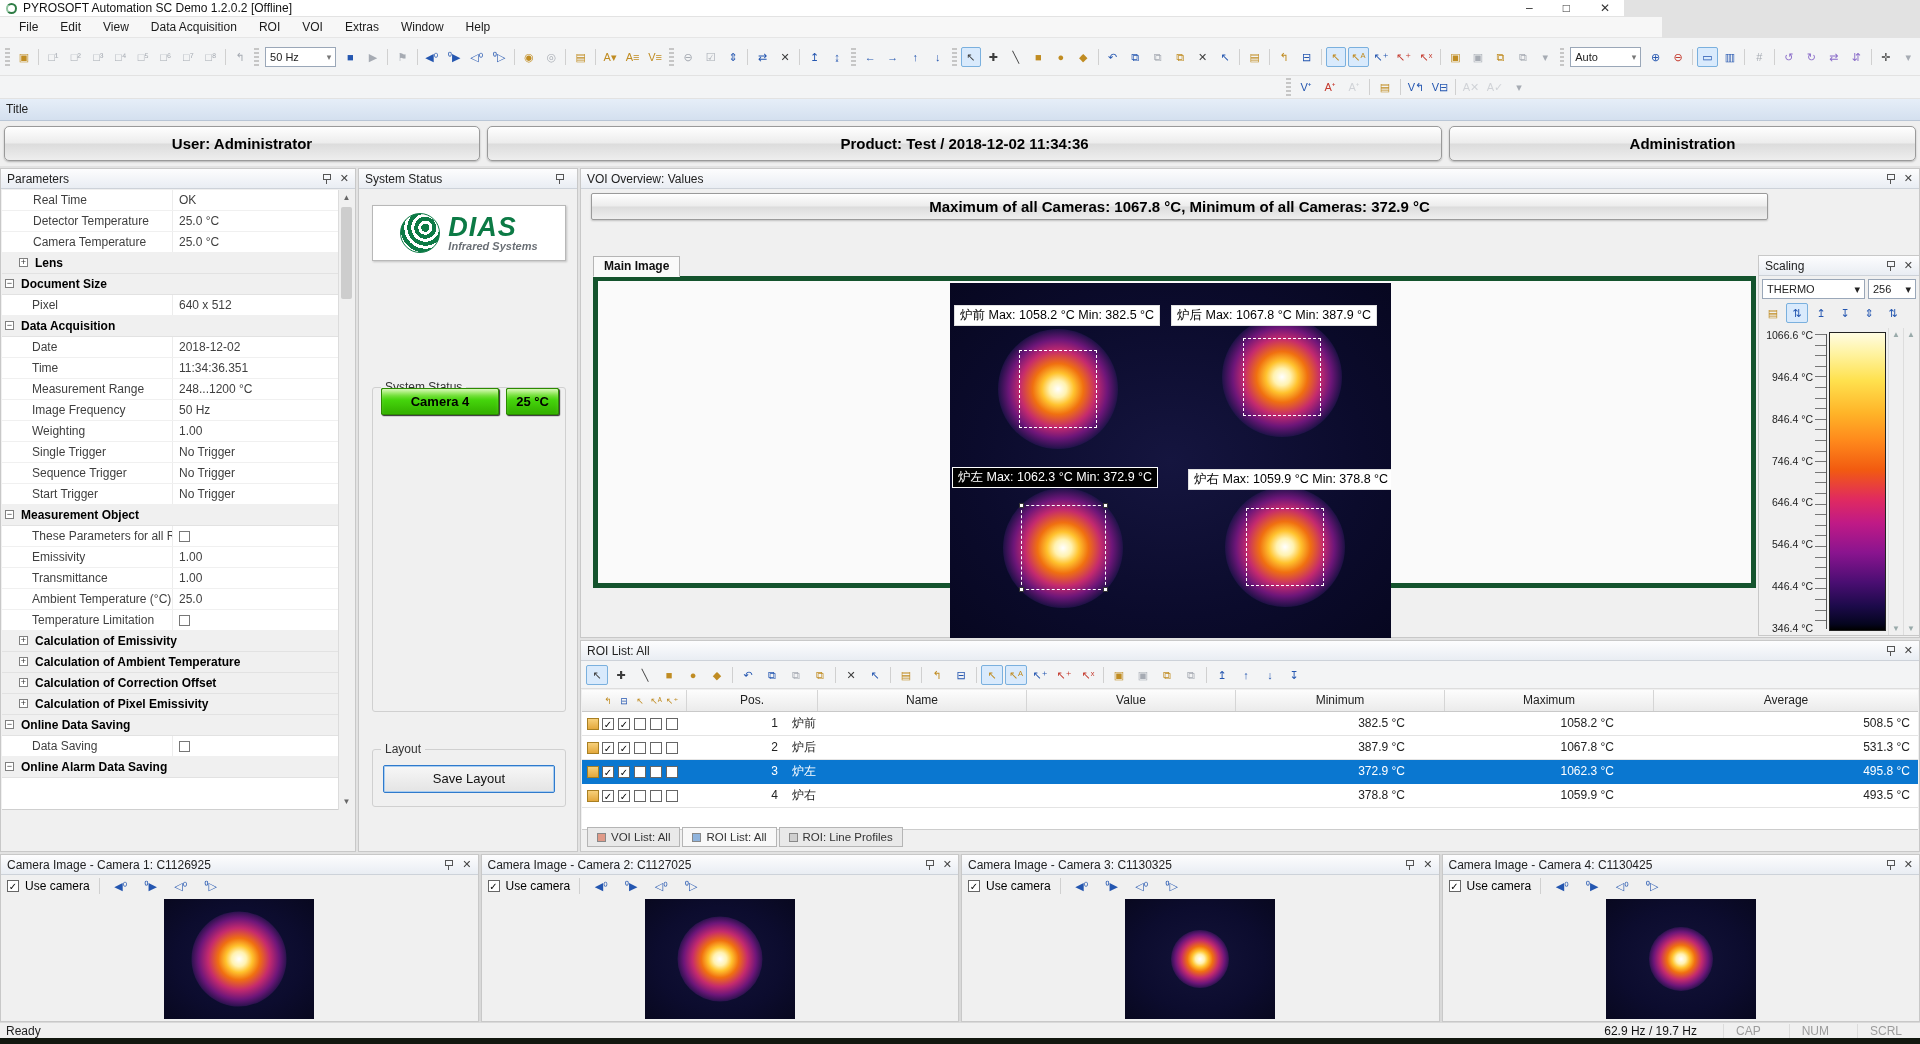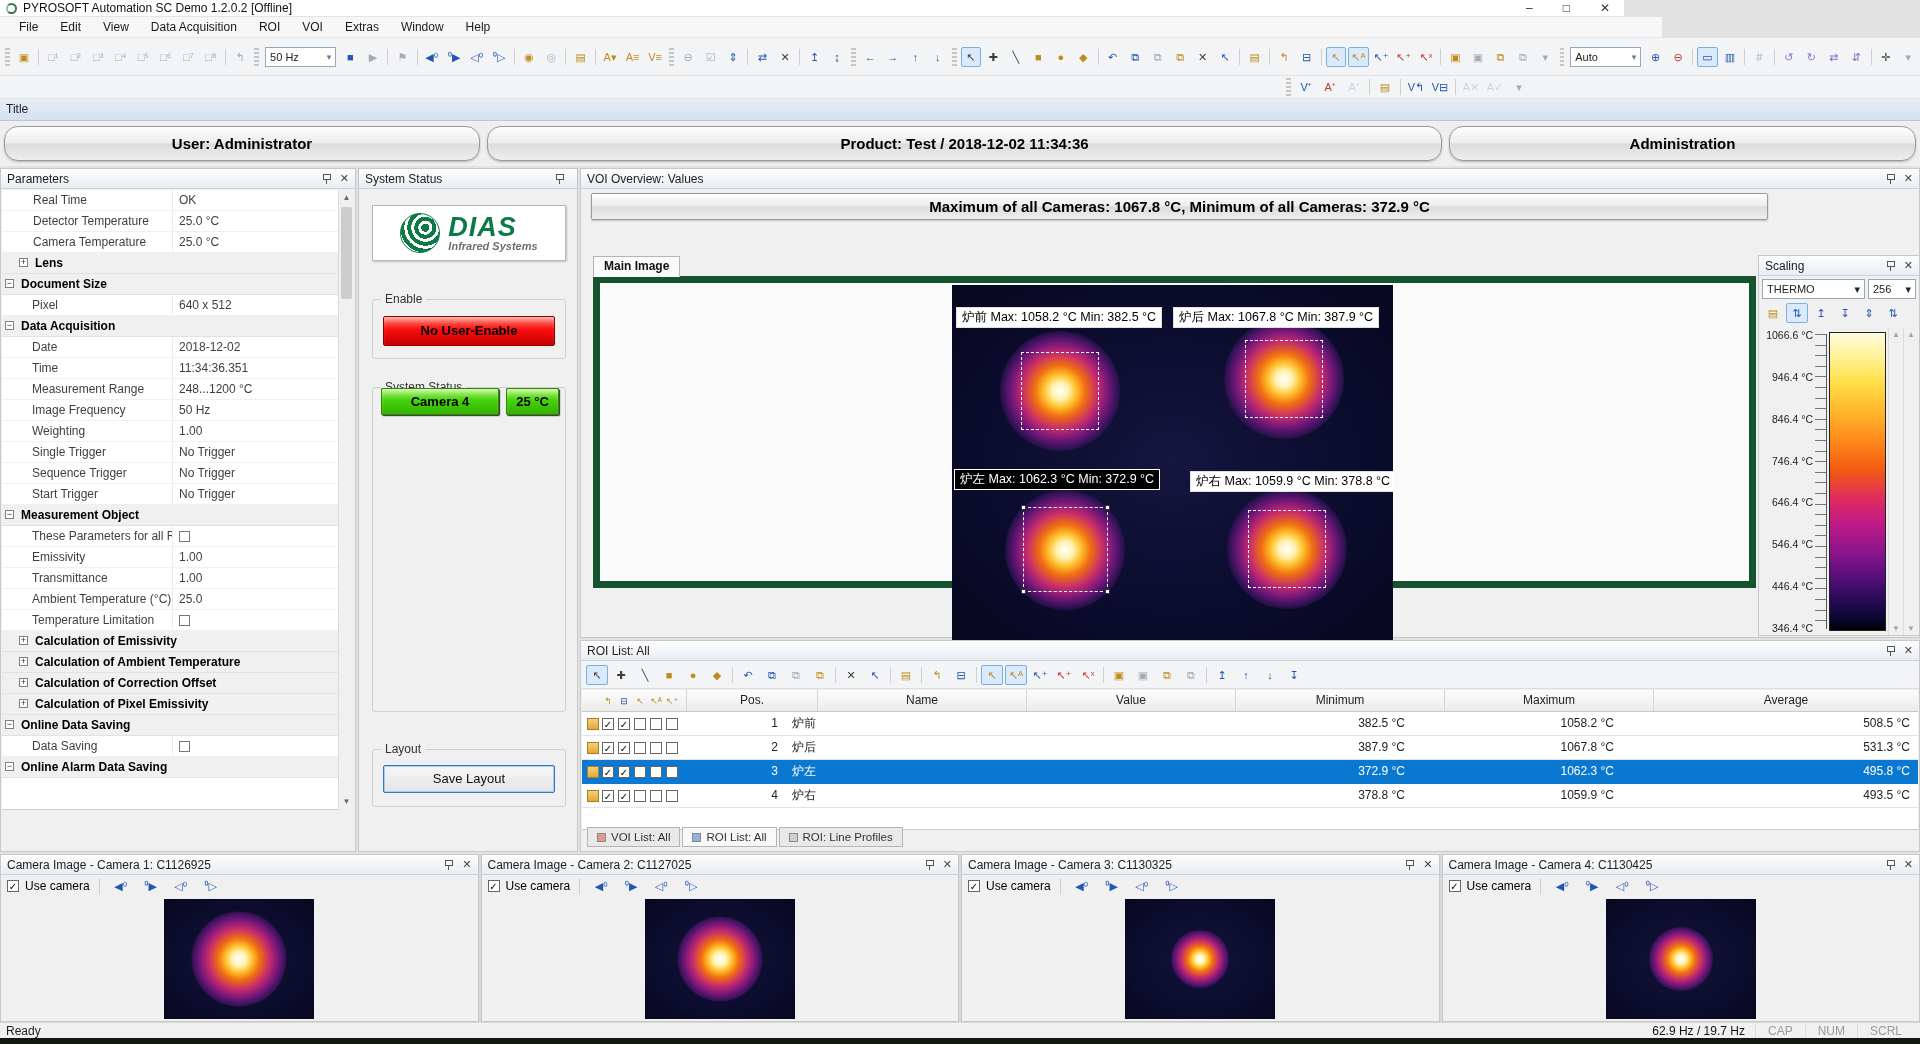--- a/index.html
+++ b/index.html
@@ -26,21 +26,21 @@
   .act{background:#d9eafc;border:1px solid #7ab0de;border-radius:2px}
   .dis{opacity:.45}
   .tsep { width:1px; height:16px; background:#d0d0d0; margin:0 3px; align-self:center; }
   .tgrip { width:5px; height:18px; margin:0 3px; background:repeating-linear-gradient(to bottom,#c6c6c6 0 2px,transparent 2px 4px); }
   .tcombo { display:inline-flex; align-items:center; justify-content:space-between; width:76px; height:20px; background:#fff; border:1px solid #9aa7b8; padding:0 4px; margin:0 3px; font-size:11px; color:#222;}
   .tcombo .dd { color:#777; font-size:9px; }
 
   .titlestrip { position:absolute; left:0; top:99px; width:1920px; height:22px; background:linear-gradient(#e6eef8,#d4e0ef); border-bottom:1px solid #b9c6d6; line-height:21px; padding-left:6px; color:#222; }
 
   .headerbtns { position:absolute; left:0; top:121px; width:1920px; height:45px; background:#efefef; }
-  .bigbtn { position:absolute; top:5px; height:35px; background:linear-gradient(#ffffff,#ececec 48%,#dcdcdc 52%,#eeeeee); border:1px solid #9a9a9a; border-radius:14px; box-shadow:0 1px 2px rgba(0,0,0,.25); font-weight:bold; font-size:15px; color:#000; text-align:center; line-height:33px; }
+  .bigbtn { position:absolute; top:5px; height:35px; background:linear-gradient(#ffffff,#ececec 48%,#dcdcdc 52%,#eeeeee); border:1px solid #9a9a9a; border-radius:5px; box-shadow:0 1px 2px rgba(0,0,0,.25); font-weight:bold; font-size:15px; color:#000; text-align:center; line-height:33px; }
   #btn-user { left:4px; width:476px; }
   #btn-product { left:487px; width:955px; }
   #btn-admin { left:1449px; width:467px; }
 
   
   .panel { position:absolute; background:#f0f0f0; border:1px solid #c8c8c8; }
   .phead { height:20px; background:linear-gradient(#fdfdfe,#e9edf3); border-bottom:1px solid #cdd2d9; display:flex; align-items:center; padding:0 4px 0 6px; font-size:12px; color:#222; }
   .phead .sp { flex:1; }
   .pin { width:11px; height:12px; position:relative; margin-right:8px; }
   .pin::before{content:"";position:absolute;left:2px;top:1px;width:6px;height:4px;border:1px solid #555;}
@@ -82,21 +82,21 @@
   .btn-grn { background:linear-gradient(#a9f06a,#45d40c 45%,#35b400 92%); border:1px solid #2c8b00; }
   .btn-wht { background:linear-gradient(#ffffff,#ececec 48%,#dddddd); border:1px solid #9a9a9a; }
   .srow .left { width:118px; } .srow .right { width:53px; }
   #grp-layout { top:580px; width:194px; height:58px; }
   .btn-save { position:absolute; left:10px; top:15px; width:172px; height:28px; background:linear-gradient(#f7f7f7,#e4e4e4); border:1px solid #2f7acc; box-shadow:0 0 0 1px #a9cdf0 inset; border-radius:2px; font-size:13px; color:#111; text-align:center; line-height:26px; }
 
   
   #voipanel { left:580px; top:168px; width:1340px; height:470px; }
   .banner { position:absolute; left:10px; top:24px; width:1177px; height:27px; background:linear-gradient(#ffffff,#ececec 48%,#dcdcdc 52%,#eeeeee); border:1px solid #9a9a9a; border-radius:2px; box-shadow:0 1px 2px rgba(0,0,0,.2); font-weight:bold; font-size:15px; color:#000; text-align:center; line-height:25px; }
   .mtab { position:absolute; left:12px; top:87px; height:21px; padding:0 10px; background:#fafafa; border:1px solid #b5b5b5; border-bottom:1px solid #fafafa; font-weight:bold; font-size:12px; line-height:19px; color:#111; z-index:2;}
-  .imgarea { position:absolute; left:12px; top:107px; width:1163px; height:312px; background:#fafafa; border:7px solid #14532d;padding-left:44px; }
+  .imgarea { position:absolute; left:12px; top:107px; width:1163px; height:312px; background:#fafafa; border:5px solid #14532d;padding-left:44px; }
   .thermal { position:absolute; left:352px; top:2px; width:441px; height:355px; background:radial-gradient(ellipse at center, #15153f 0%, #0b0b2c 62%, #070720 100%); overflow:hidden; }
   .tspot { position:absolute; width:120px; height:120px; border-radius:50%;
     background:radial-gradient(circle, #ffffff 0%, #fff2b0 10%, #ffc22e 19%, #f07010 30%, #c42a6e 45%, #6e1679 58%, rgba(30,20,80,.55) 72%, rgba(12,12,46,0) 82%); }
   .ts-1{left:48px; top:46px;} .ts-2{left:272px; top:34px;} .ts-3{left:53px; top:205px;} .ts-4{left:275px; top:204px;}
   .vbox { position:absolute; border:1px dashed #fff; }
   .vb-1{left:69px; top:67px; width:78px; height:78px;}
   .vb-2{left:293px; top:55px; width:78px; height:78px;}
   .vb-3{left:71px; top:222px; width:85px; height:85px;}
   .vb-4{left:296px; top:225px; width:78px; height:78px;}
   .hdl { position:absolute; width:5px; height:5px; background:#fff; border:1px solid #333; }
@@ -150,21 +150,21 @@
   .camctl { display:flex; align-items:center; height:22px; padding-left:6px; gap:6px; }
   .camctl .cbx { margin:0; }
   .camctl .lbl { font-size:12px; color:#000000; }
   .camimg { position:absolute; left:50%; transform:translateX(-50%); top:44px; width:150px; height:120px; background:radial-gradient(ellipse at center,#131339 0%,#0c0c2e 60%,#08081f 100%); overflow:hidden;}
   .cspot { position:absolute; left:50%; top:50%; transform:translate(-50%,-50%); border-radius:50%;
     background:radial-gradient(circle, #ffffff 0%, #fff2b0 11%, #ffc22e 20%, #f07010 31%, #c42a6e 46%, #6e1679 60%, rgba(30,20,80,.5) 74%, rgba(12,12,46,0) 84%); }
   .sp-1{width:95px;height:95px}.sp-2{width:85px;height:85px}.sp-3{width:58px;height:58px}.sp-4{width:64px;height:64px}
 
   
   #statusbar { position:absolute; left:0; top:1022px; width:1920px; height:22px; background:#f0f0f0; border-top:1px solid #d9d9d9; display:flex; align-items:flex-start; padding:1px 6px 0; font-size:12px; color:#222;}
-  #statusbar .right { margin-left:auto; display:flex; align-items:center; gap:0; }
+  #statusbar .right { margin-left:auto; display:flex; align-items:center; gap:16px; }
   .scell { padding:0 12px; border-left:1px solid #dcdcdc; color:#9b9b9b; }
   .rate { padding-right:10px; color:#111; }
   .bottomstrip { position:absolute; left:0; top:1038px; width:1920px; height:6px; background:#12170f; }
 </style>
 </head>
 <body>
 
 <div class="titlebar">
   <span class="appico"></span>
   <span class="ttl">PYROSOFT Automation SC Demo 1.2.0.2  [Offline]</span>
@@ -697,24 +697,20 @@
     <span>System Status</span>
     <span class="sp"></span>
     <span class="pin"></span>
   </div>
   <div class="dias-card">
     <span class="dias-mark"></span>
     <span class="dias-text">
       <div class="brand">DIAS</div>
       <div class="sub">Infrared Systems</div>
     </span>
-  </div>
-  <div class="grpbox" id="grp-enable">
-    <span class="glabel">Enable</span>
-    <div class="btn-red">No User-Enable</div>
   </div>
   <div class="grpbox" id="grp-status">
     <span class="glabel">System Status</span>
     <div>
 
         <div class="srow">
           <span class="btn-grn left">OK</span>
           <span class="right btn-wht">63 Hz</span>
         </div>
 

